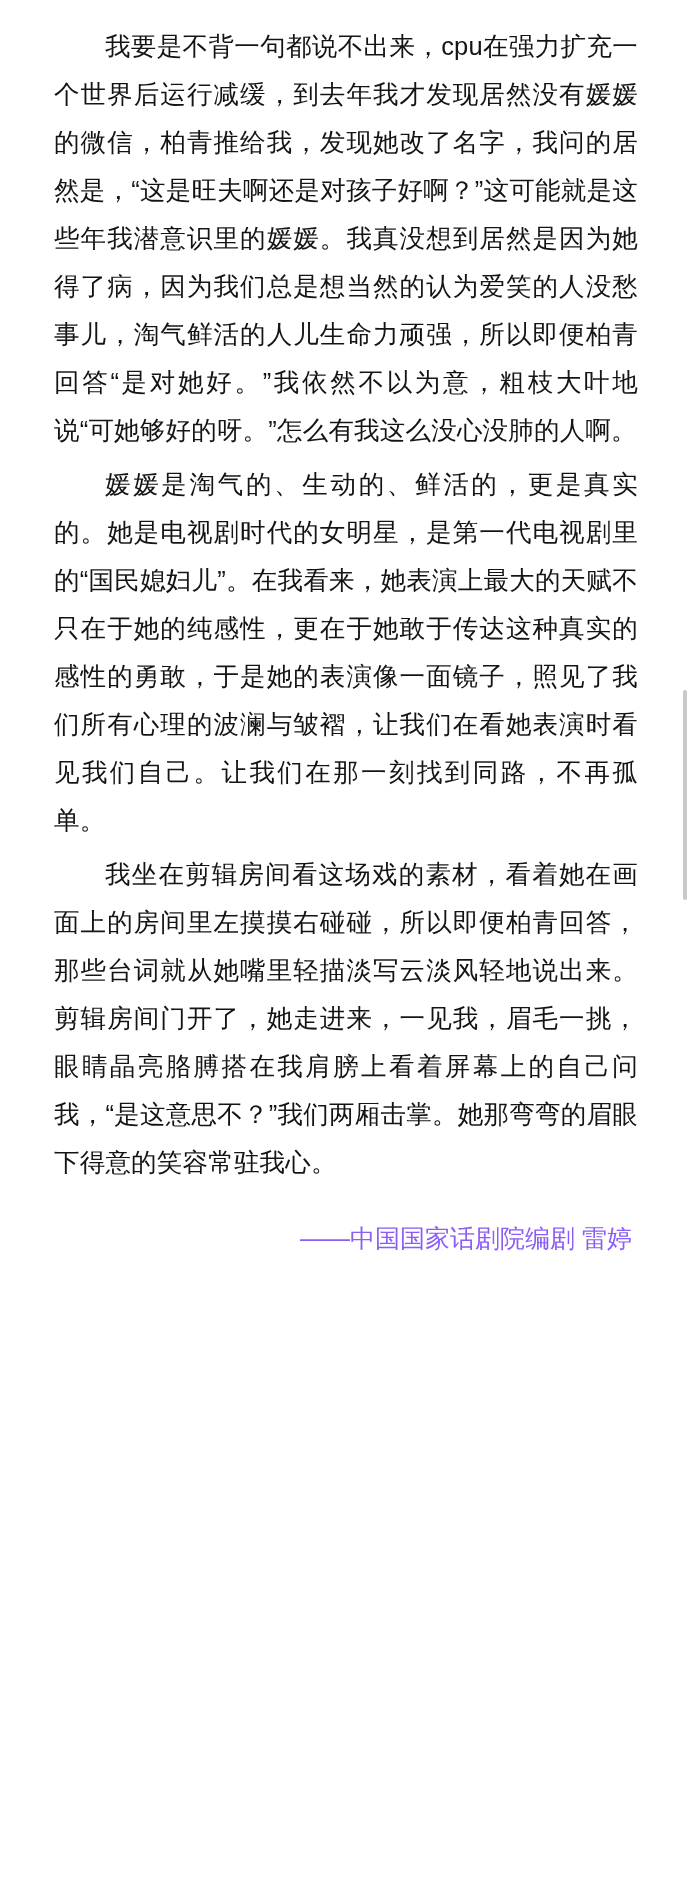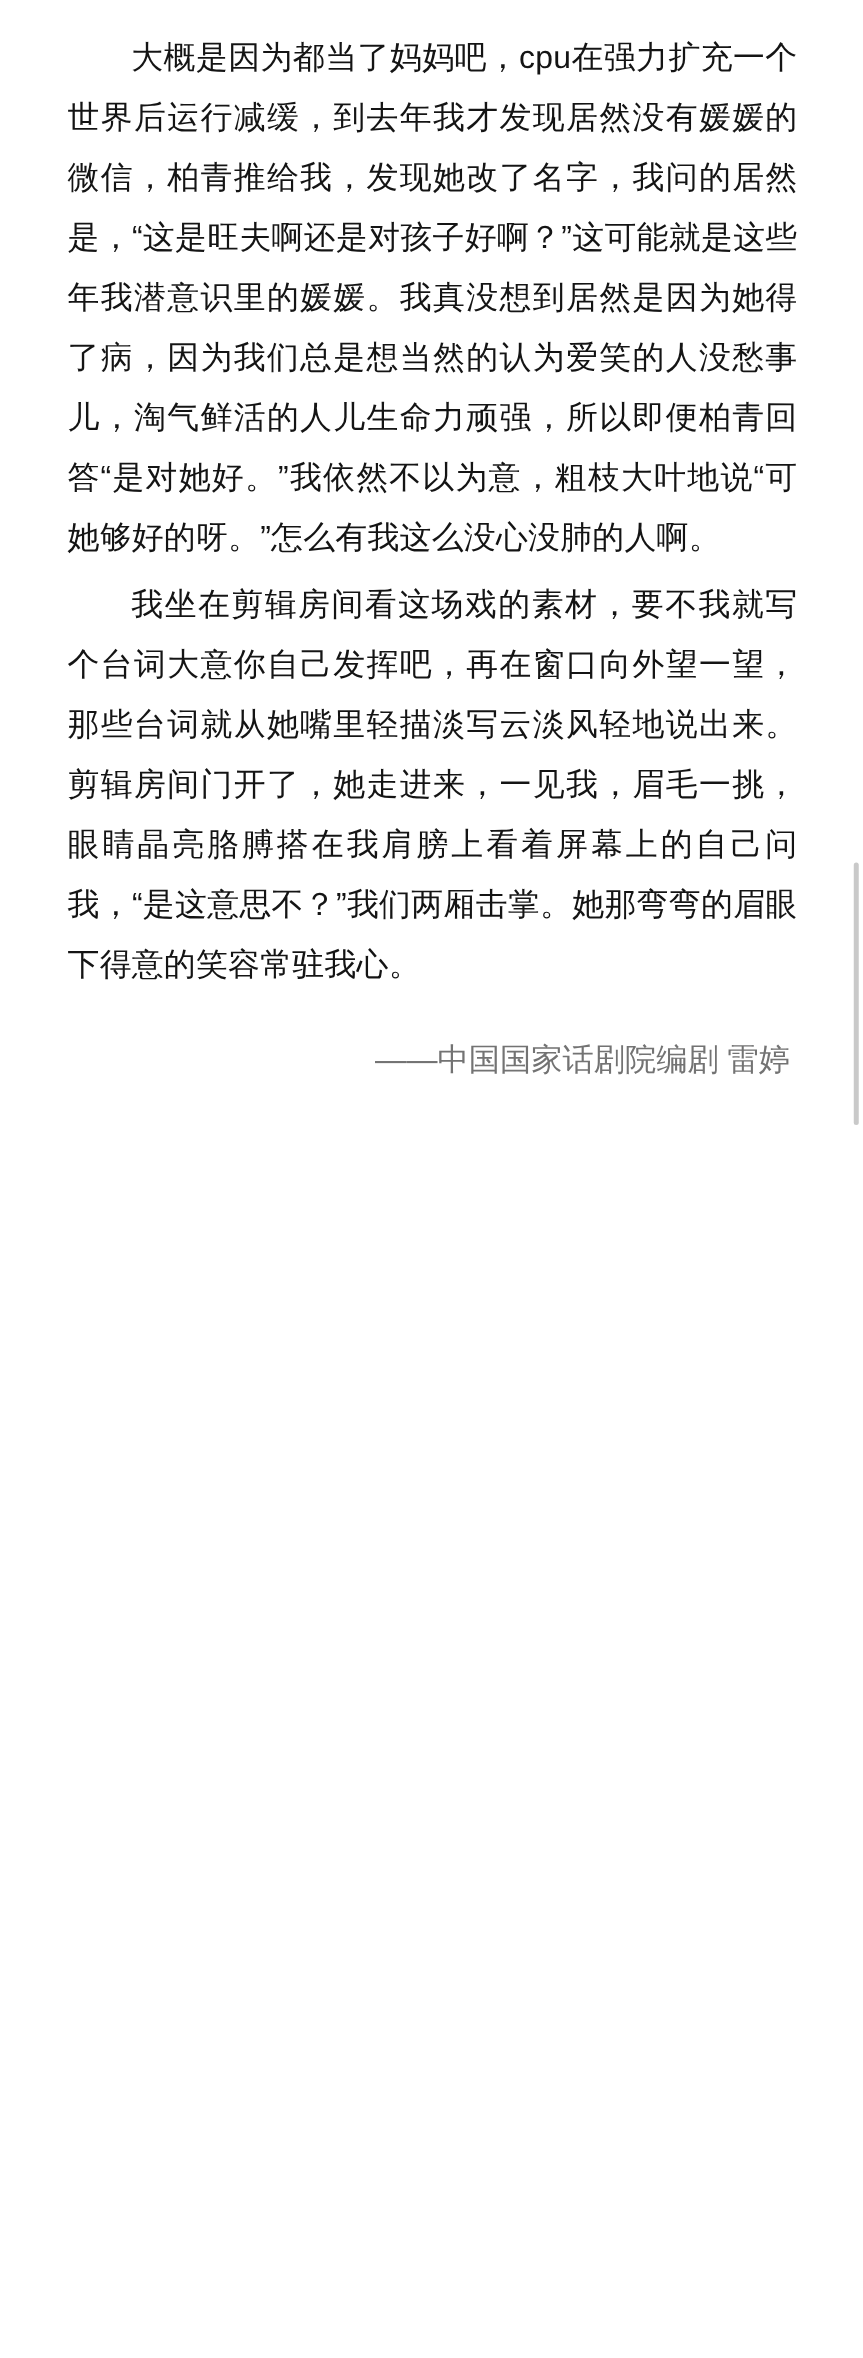--- a/index.html
+++ b/index.html
@@ -31,21 +31,21 @@
   }
   .article p {
     margin: 0 0 6px 0;
     text-indent: 2em;
   }
   .signature {
     margin-top: 30px;
     font-size: 25px;
     line-height: 44px;
     text-align: right;
-    color: #737373;
+    color: #8b5cf6;
     padding-right: 6px;
   }
   
   .scrollbar-track {
     position: absolute;
     top: 0;
     right: 3px;
     width: 4px;
     height: 100%;
     background: transparent;
@@ -58,19 +58,20 @@
     height: 210px;
     border-radius: 3px;
     background: #c9c9c9;
   }
 </style>
 </head>
 <body>
 
 <div class="page">
   <div class="article">
-    <p>大概是因为都当了妈妈吧，cpu在强力扩充一个世界后运行减缓，到去年我才发现居然没有媛媛的微信，柏青推给我，发现她改了名字，我问的居然是，“这是旺夫啊还是对孩子好啊？”这可能就是这些年我潜意识里的媛媛。我真没想到居然是因为她得了病，因为我们总是想当然的认为爱笑的人没愁事儿，淘气鲜活的人儿生命力顽强，所以即便柏青回答“是对她好。”我依然不以为意，粗枝大叶地说“可她够好的呀。”怎么有我这么没心没肺的人啊。</p>
-    <p>我坐在剪辑房间看这场戏的素材，要不我就写个台词大意你自己发挥吧，再在窗口向外望一望，那些台词就从她嘴里轻描淡写云淡风轻地说出来。剪辑房间门开了，她走进来，一见我，眉毛一挑，眼睛晶亮胳膊搭在我肩膀上看着屏幕上的自己问我，“是这意思不？”我们两厢击掌。她那弯弯的眉眼下得意的笑容常驻我心。</p>
+    <p>我要是不背一句都说不出来，cpu在强力扩充一个世界后运行减缓，到去年我才发现居然没有媛媛的微信，柏青推给我，发现她改了名字，我问的居然是，“这是旺夫啊还是对孩子好啊？”这可能就是这些年我潜意识里的媛媛。我真没想到居然是因为她得了病，因为我们总是想当然的认为爱笑的人没愁事儿，淘气鲜活的人儿生命力顽强，所以即便柏青回答“是对她好。”我依然不以为意，粗枝大叶地说“可她够好的呀。”怎么有我这么没心没肺的人啊。</p>
+    <p>媛媛是淘气的、生动的、鲜活的，更是真实的。她是电视剧时代的女明星，是第一代电视剧里的“国民媳妇儿”。在我看来，她表演上最大的天赋不只在于她的纯感性，更在于她敢于传达这种真实的感性的勇敢，于是她的表演像一面镜子，照见了我们所有心理的波澜与皱褶，让我们在看她表演时看见我们自己。让我们在那一刻找到同路，不再孤单。</p>
+    <p>我坐在剪辑房间看这场戏的素材，看着她在画面上的房间里左摸摸右碰碰，所以即便柏青回答，那些台词就从她嘴里轻描淡写云淡风轻地说出来。剪辑房间门开了，她走进来，一见我，眉毛一挑，眼睛晶亮胳膊搭在我肩膀上看着屏幕上的自己问我，“是这意思不？”我们两厢击掌。她那弯弯的眉眼下得意的笑容常驻我心。</p>
   </div>
   <div class="signature">——中国国家话剧院编剧 雷婷</div>
   <div class="scrollbar-track"></div>
   <div class="scrollbar-thumb"></div>
 </div>
 
 </body></html>

